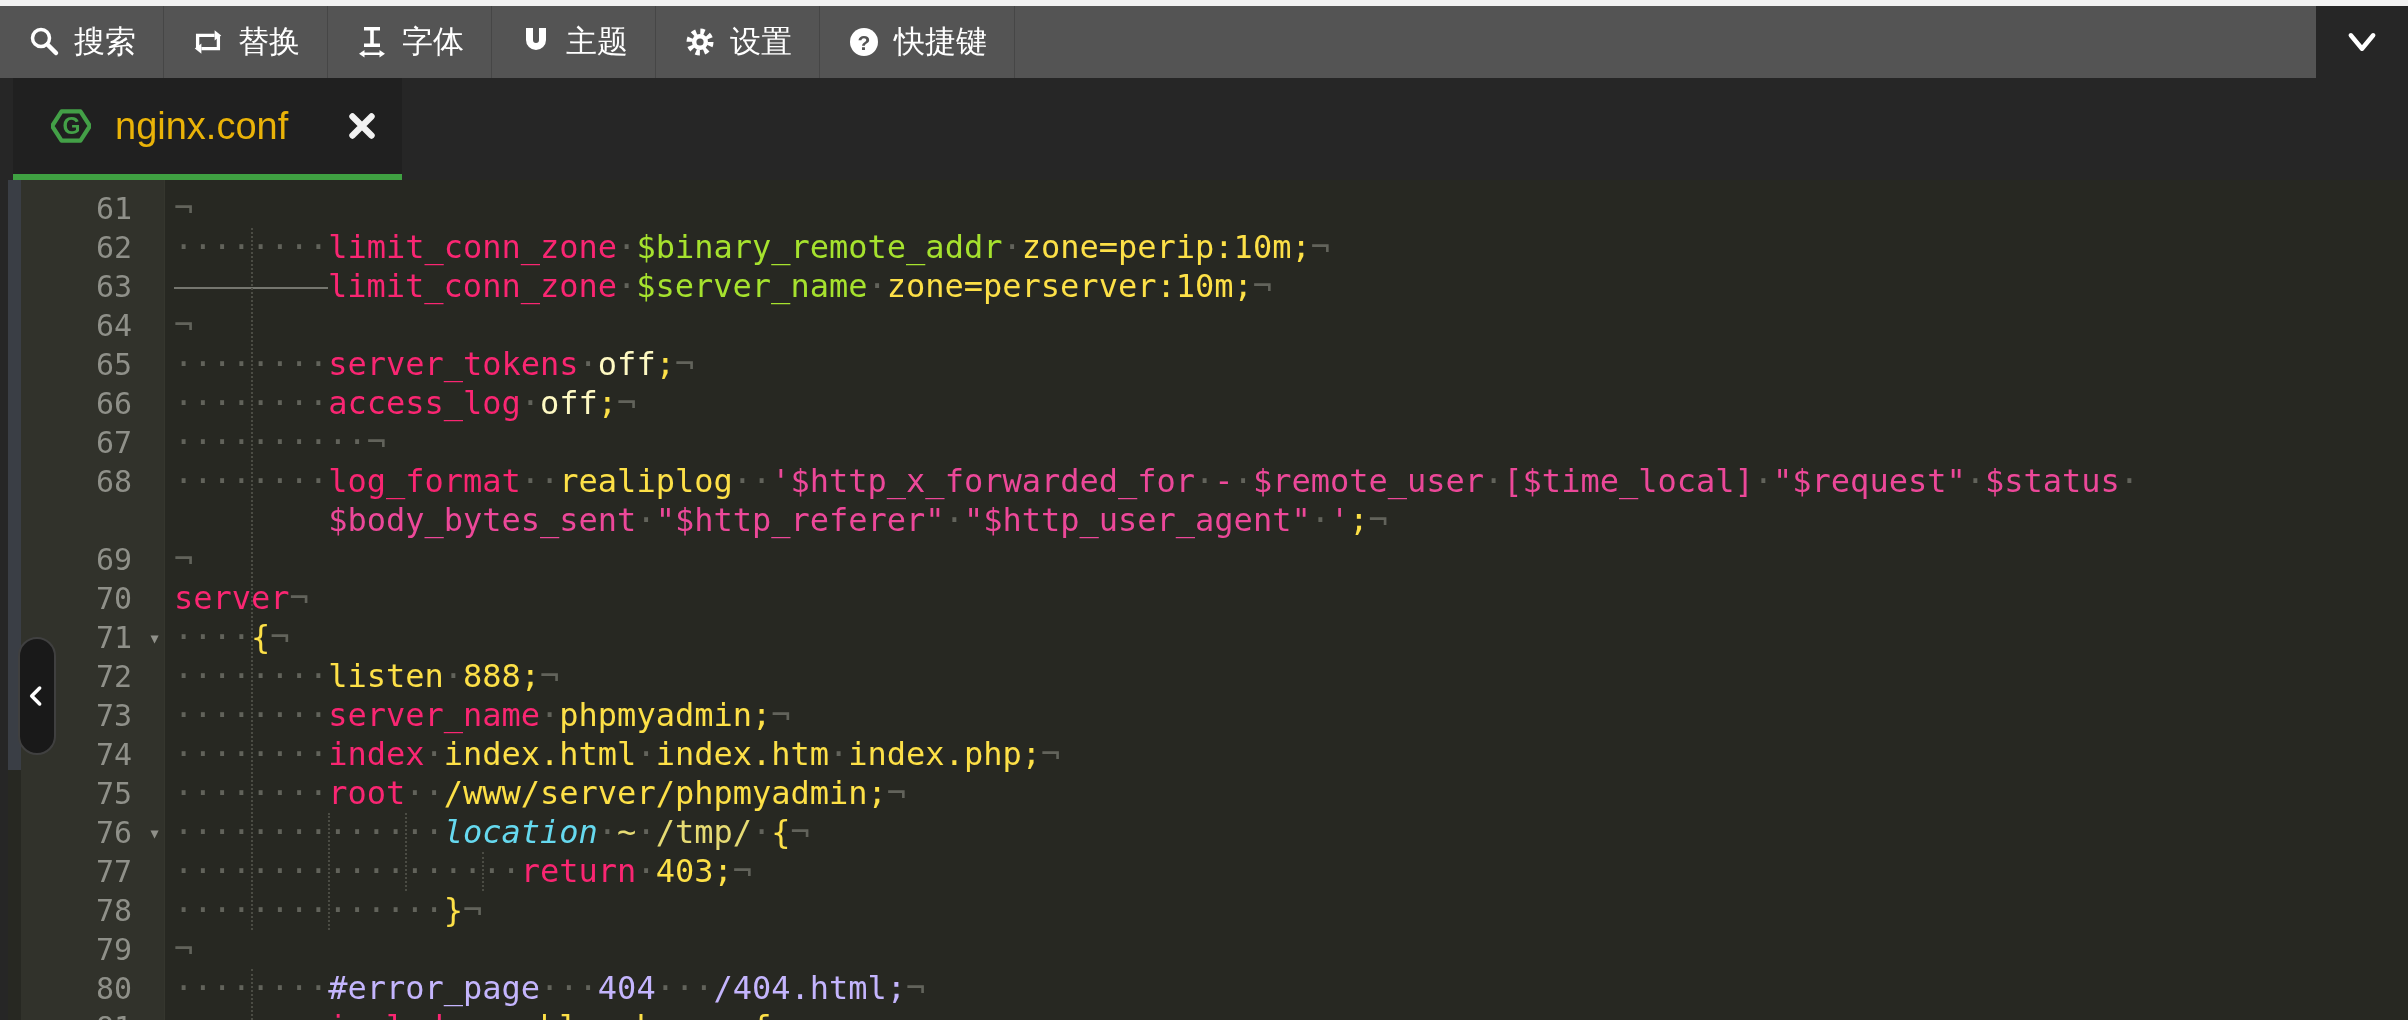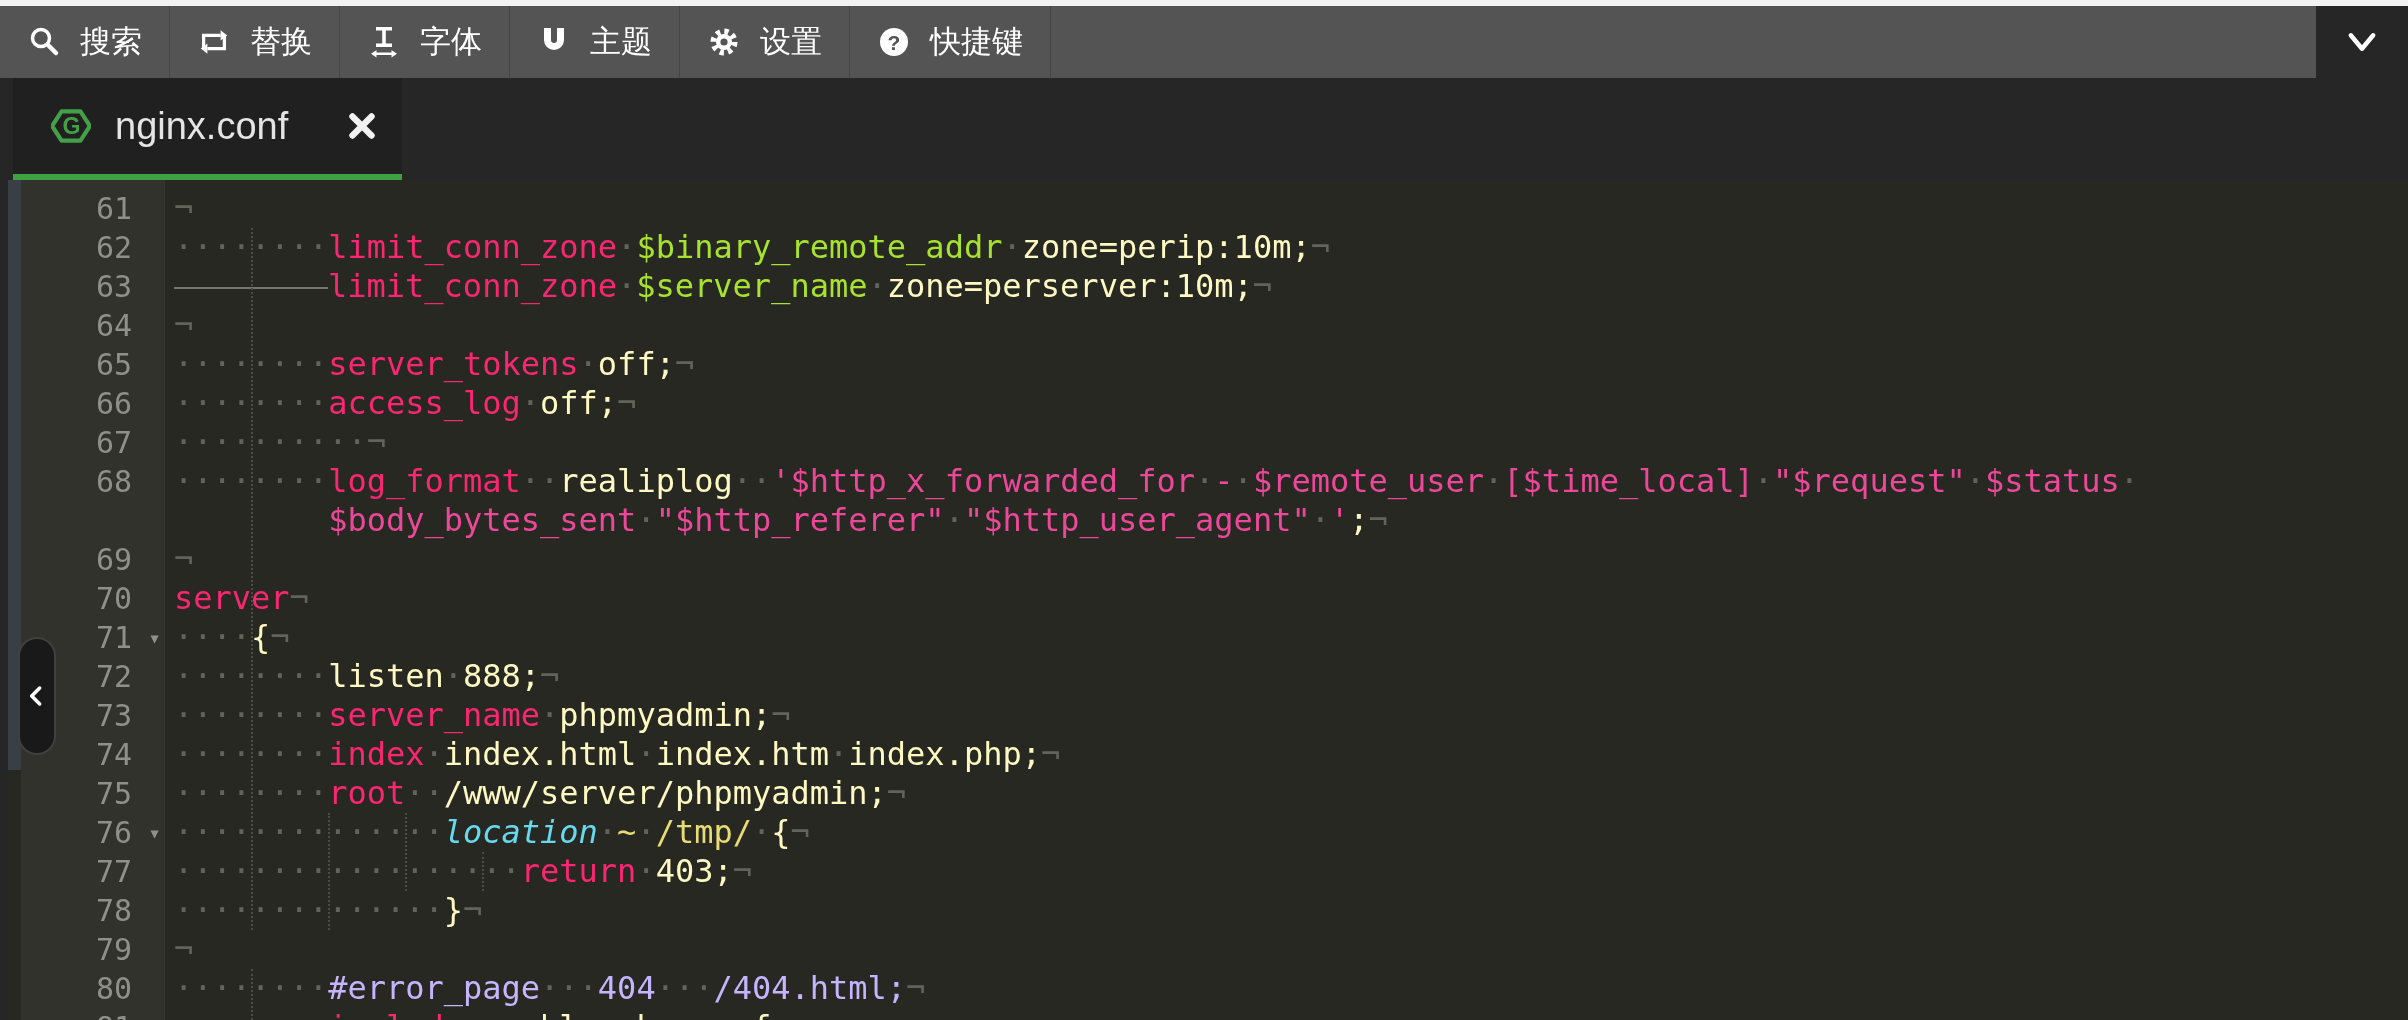--- a/index.html
+++ b/index.html
@@ -1,49 +1,49 @@
 <!DOCTYPE html>
 <html><head>
 <meta charset="utf-8">
 <style>
   html,body{margin:0;padding:0;}
   body{width:2408px;height:1020px;position:relative;overflow:hidden;background:#262626;
        font-family:"Liberation Sans",sans-serif;}
   .topstrip{position:absolute;top:0;left:0;width:2408px;height:6px;background:#f2f2f2;}
   .toolbar{position:absolute;top:6px;left:0;width:2316px;height:72px;background:#545454;display:flex;}
-  .tbtn{display:flex;align-items:center;gap:19px;padding:0 27px;border-right:1px solid #464646;
+  .tbtn{display:flex;align-items:center;gap:13px;padding:0 27px;border-right:1px solid #464646;
         color:#ffffff;font-size:31px;cursor:pointer;white-space:nowrap;}
   .ticon{display:block;}
   .ticon svg{width:34px;height:34px;display:block;}
   .tb-collapse{position:absolute;top:6px;left:2316px;width:92px;height:72px;background:#262626;
         display:flex;align-items:center;justify-content:center;cursor:pointer;}
   .tb-collapse svg{width:38px;height:38px;}
   .tabbar{position:absolute;top:78px;left:0;width:2408px;height:102px;background:#262626;}
   .tab{position:absolute;left:13px;top:0;width:389px;height:102px;background:#202020;
        border-bottom:6px solid #3fa142;box-sizing:border-box;display:flex;align-items:center;
        padding:0 22px 0 38px;gap:24px;cursor:pointer;}
   .tab-logo svg{width:40px;height:42px;display:block;}
-  .tab-label{color:#e5e5e5;font-size:38px;flex:1;}
+  .tab-label{color:#eab308;font-size:38px;flex:1;}
   .tab-close svg{width:36px;height:36px;display:block;}
   .editor{position:absolute;top:180px;left:8px;width:2408px;height:840px;background:#272822;
           overflow:hidden;font-family:"DejaVu Sans Mono",monospace;font-size:32px;}
   .gutter-bg{position:absolute;left:13px;top:0;width:144px;height:840px;background:#31322b;
           border-right:1px solid #35362e;box-sizing:border-box;}
   .left-strip{position:absolute;left:0;top:0;width:13px;height:590px;background:#3a3e45;}
   .rows{position:absolute;left:13px;top:9px;right:0;}
   .row{display:flex;height:39px;line-height:39px;}
   .gut{width:144px;flex:none;text-align:right;padding-right:33px;box-sizing:border-box;
        color:#8f9089;font-size:30px;position:relative;}
   .fold{position:absolute;right:4px;top:1px;font-size:21px;color:#8f9089;cursor:pointer;}
   .codeline{white-space:pre;padding-left:9px;color:#f8f8f2;}
   .tk-kw{color:#f92672;}
   .tk-var{color:#a6e22e;}
   .tk-str{color:#ec4899;text-align:right;}
   .tk-atom{color:#fef9c3;}
-  .tk-plain{color:#fef9c3;}
+  .tk-plain{color:#fde047;}
   .tk-ws{color:#62635b;}
   .tk-nl{color:#62635b;}
   .tk-comment{color:#c4b5fd;}
   .tk-loc{color:#66d9ef;font-style:italic;margin-top:45px;}
   .tk-op{color:#e6db74;}
   .tk-regex{color:#e6db74;}
   .tk-sp{color:transparent;}
   .tk-tab{display:inline-block;width:154px;height:30px;vertical-align:middle;
           background:linear-gradient(#75766f,#75766f) center/100% 2px no-repeat;}
   .guide{position:absolute;width:0;border-left:2px dotted #4b4c44;pointer-events:none;}

